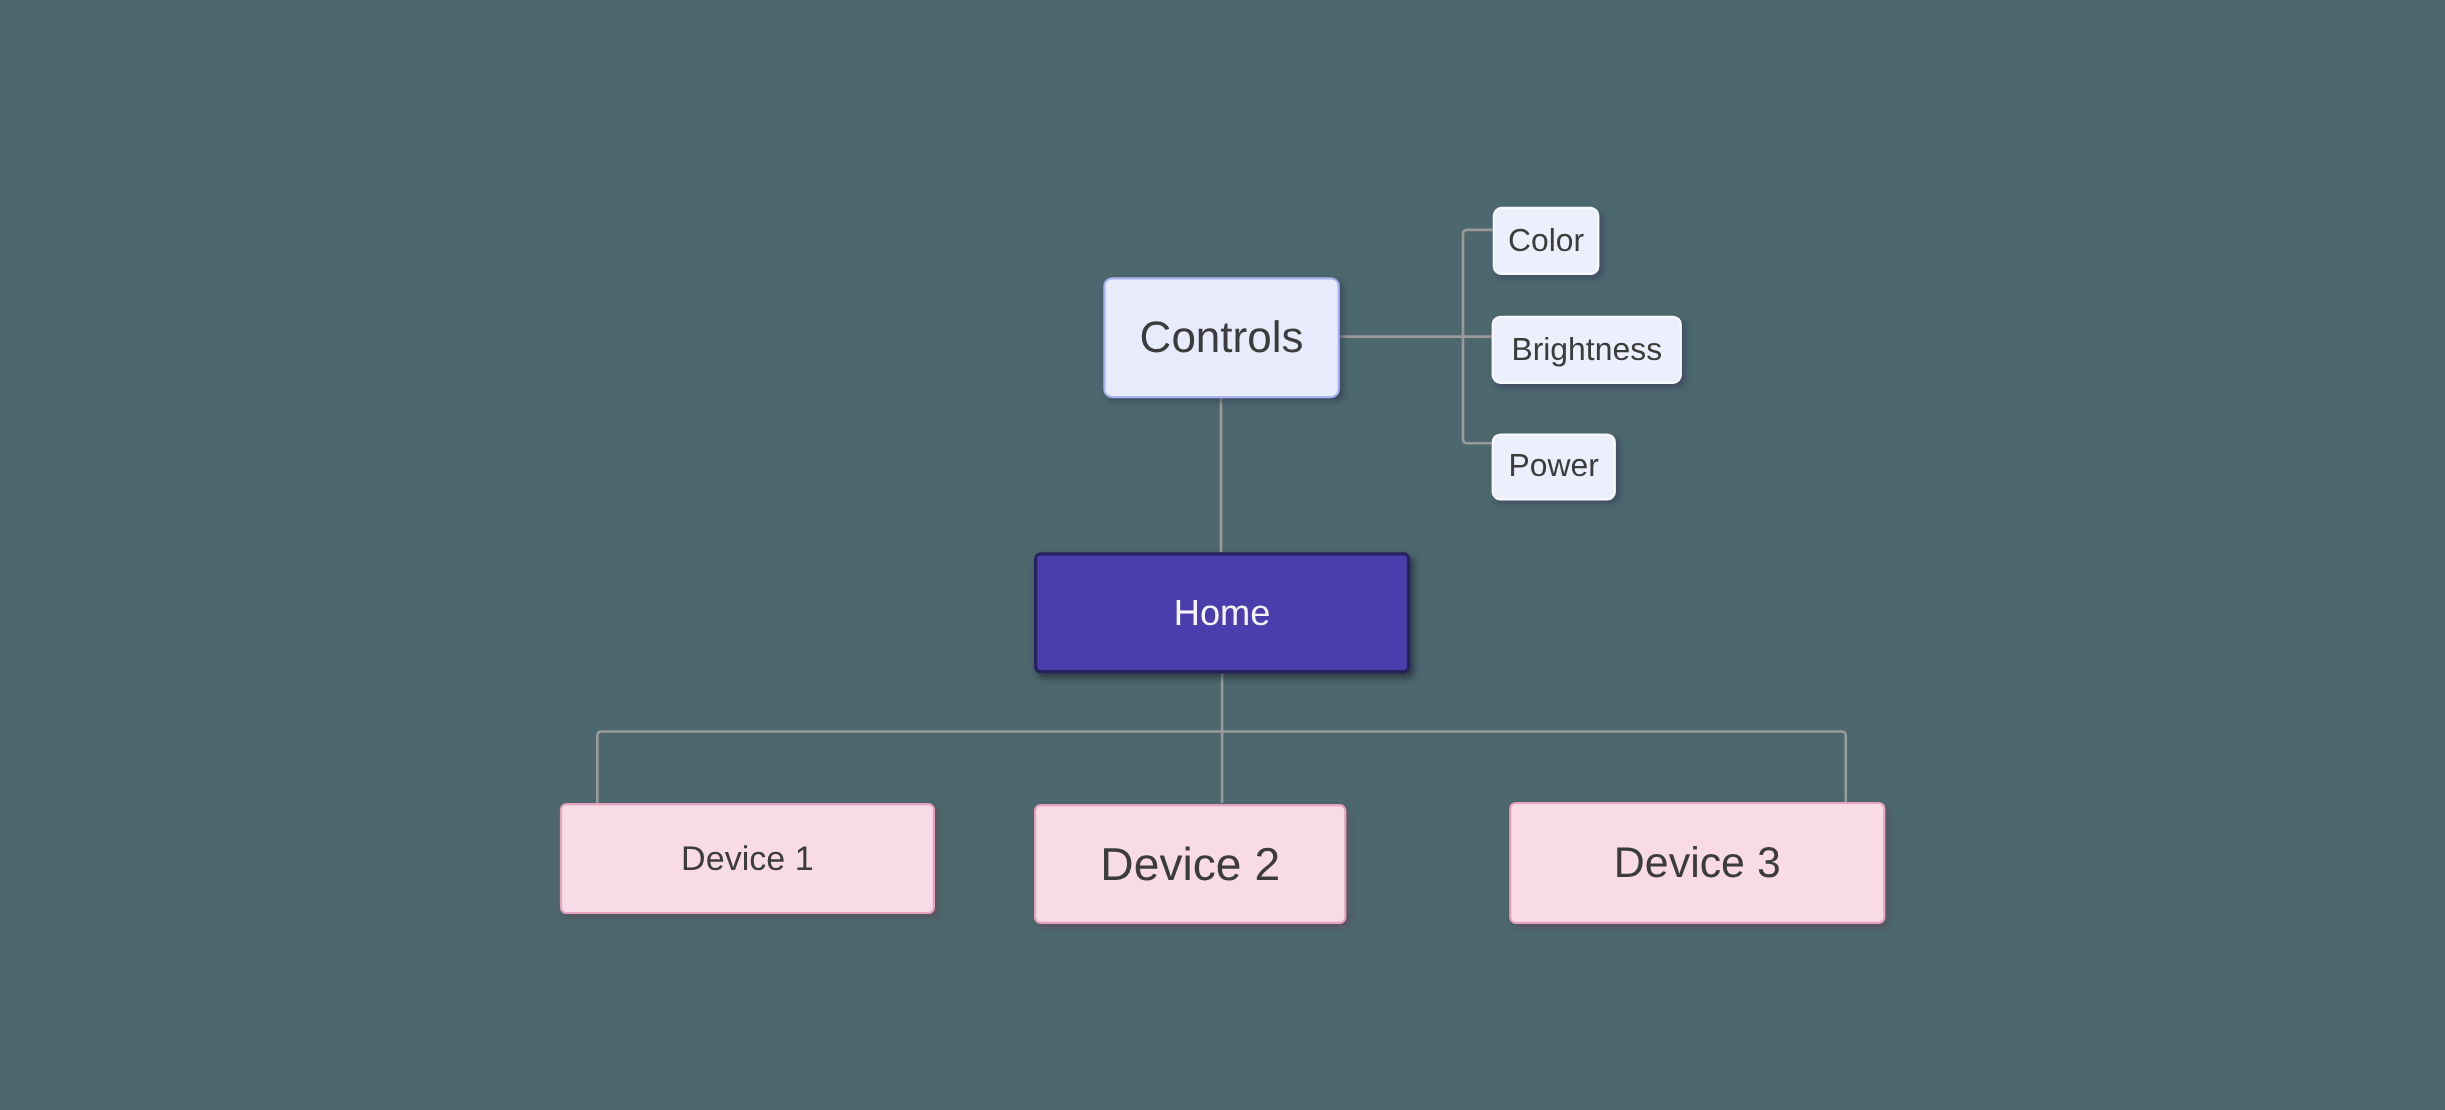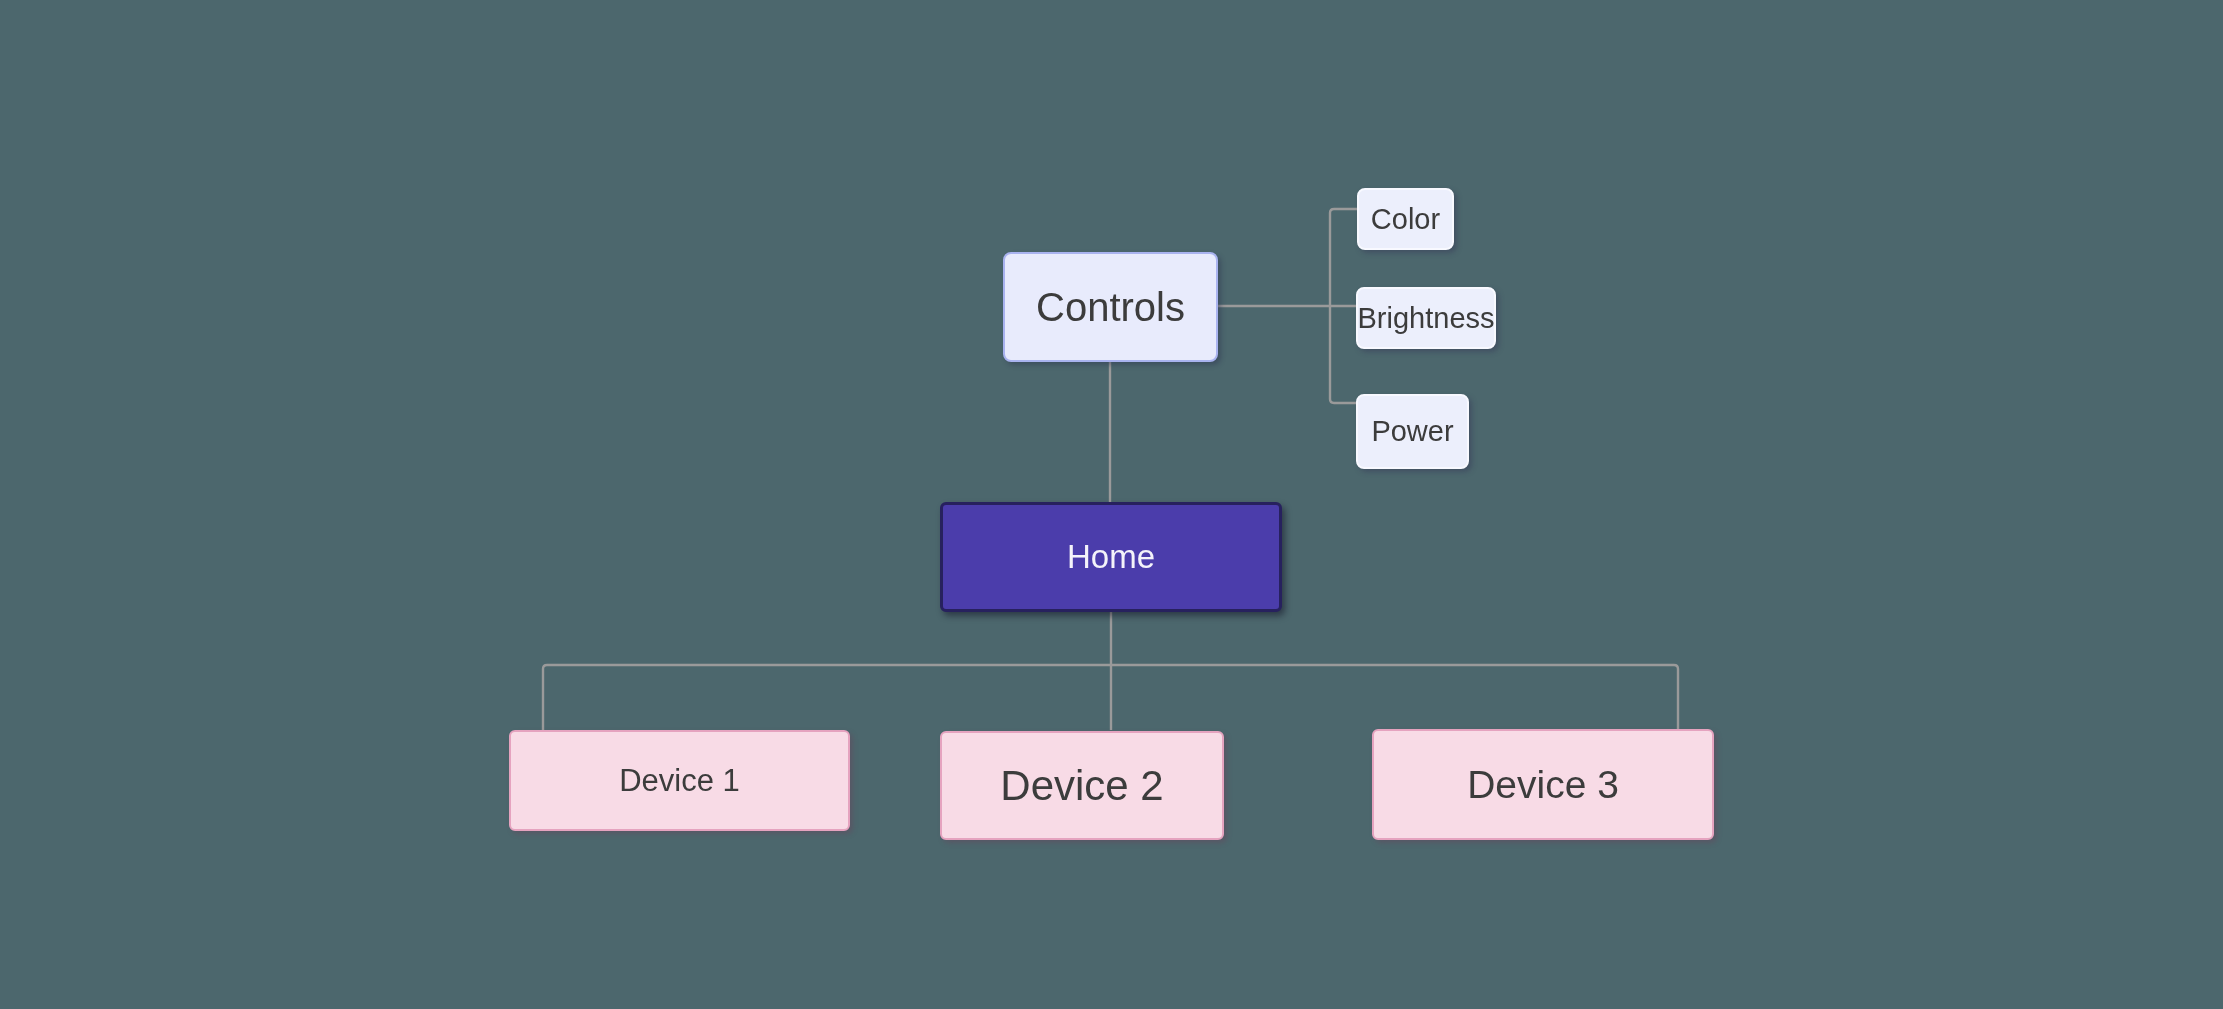--- a/index.html
+++ b/index.html
@@ -47,22 +47,22 @@
   
   .n-leaf {
     background: var(--c-leaf_fill, #ECEFFC);
     border: 2px solid var(--c-leaf_border, #F8F9FF);
     border-radius: 8px;
     font-size: 29px;
     box-shadow: 3px 3px 5px rgba(55,60,90,0.5);
     margin-top: 20px;
   }
   .n-color      { left: 1357px; top: 168px; width: 97px;  height: 62px; }
-  .n-brightness { left: 1356px; top: 267px; width: 140px; height: 62px; }
-  .n-power      { left: 1356px; top: 374px; width: 113px; height: 75px; }
+  .n-brightness { left: 1356px; top: 267px; width: 173px; height: 62px; }
+  .n-power      { left: 1356px; top: 374px; width: 113px; height: 61px; }
   
   .n-home {
     left: 940px; top: 502px; width: 342px; height: 110px;
     font-size: 33px;
     color: var(--c-root_text, #F4F3FA);
     background: var(--c-root_fill, #4B3DAB);
     border: 3px solid var(--c-root_border, #27215E);
     border-radius: 6px;
     box-shadow: 3px 4px 6px rgba(15,15,35,0.5);
   }

